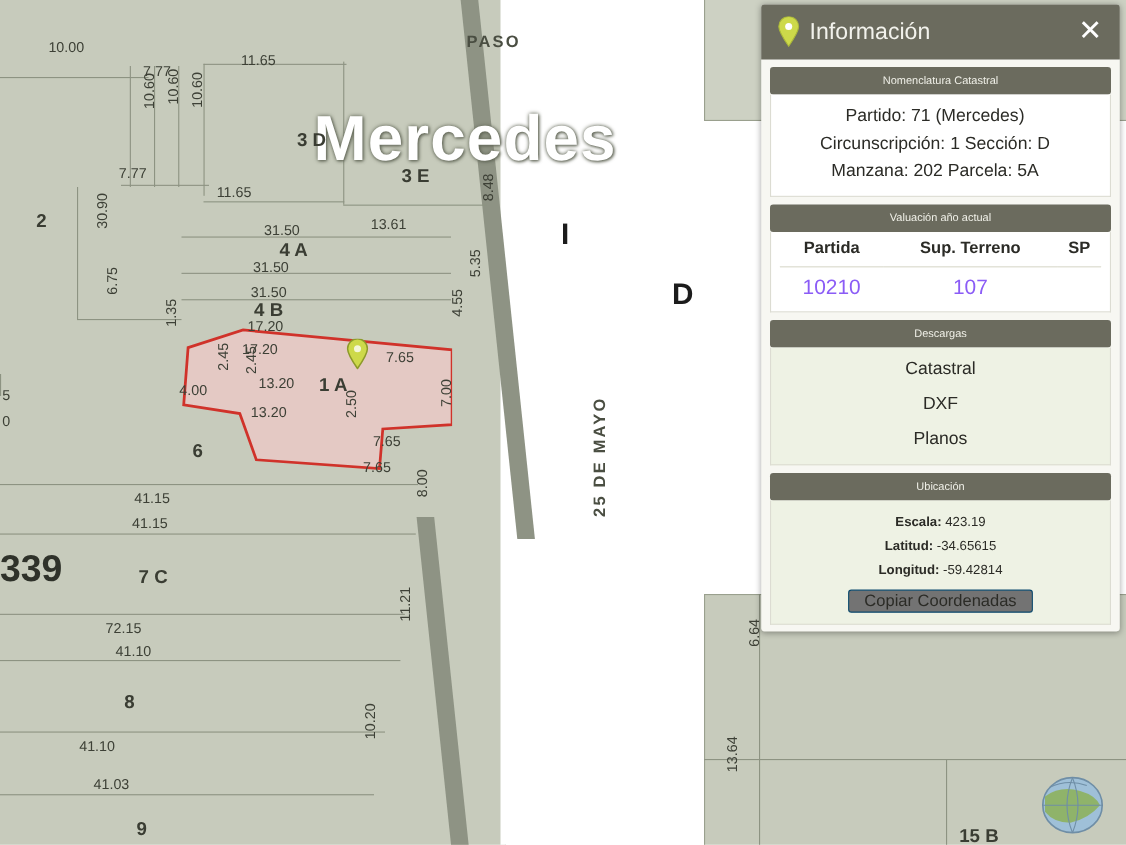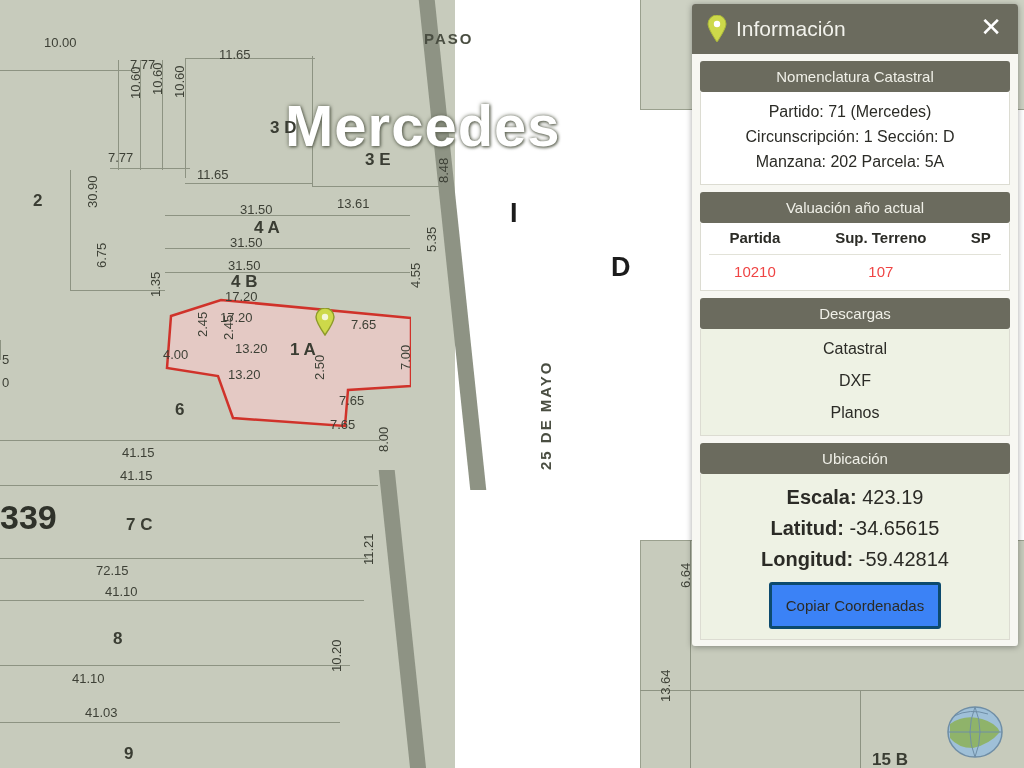--- a/index.html
+++ b/index.html
@@ -140,21 +140,21 @@
     cursor: pointer;
     line-height: 1;
     padding: 0 4px 4px 4px;
     font-weight: normal;
   }
   .section { margin: 7px 8px 0 8px; }
   .section-head {
     background: #6b6b5e;
     color: #f0f0e8;
     text-align: center;
-    font-size: 15px;
+    font-size: 10px;
     padding: 7px 0;
     border-radius: 3px;
   }
   .section-body {
     background: #ffffff;
     border: 1px solid #dcdcd2;
     border-top: none;
     text-align: center;
     padding: 8px 16px 10px 6px;
   }
@@ -170,22 +170,22 @@
   }
   table.val th {
     font-weight: bold;
     color: #2b2b26;
     padding: 6px 2px 8px 2px;
     border-bottom: 1px solid #e2e2d8;
     font-size: 15px;
   }
   table.val td {
     padding: 8px 2px 4px 2px;
-    color: #ef4444;
-    font-size: 15px;
+    color: #8b5cf6;
+    font-size: 19px;
   }
   .dl-body {
     background: #eef2e4;
     border: 1px solid #dcdcd2;
     border-top: none;
     padding: 4px 0 6px 0;
   }
   .dl-item {
     display: block;
     text-align: center;
@@ -195,34 +195,34 @@
     cursor: pointer;
   }
   .ub-body {
     background: #eef2e4;
     border: 1px solid #dcdcd2;
     border-top: none;
     padding: 8px 0 10px 0;
     text-align: center;
   }
   .ub-row {
-    font-size: 20px;
+    font-size: 12px;
     color: #2b2b26;
     padding: 4px 0;
   }
   .ub-row b { font-weight: bold; }
   .copy-btn {
     display: inline-block;
     margin-top: 7px;
-    background: #3b82f6;
-    border: 3px solid #0c4a6e;
+    background: #737373;
+    border: 1px solid #0c4a6e;
     border-radius: 3px;
     color: #2b2b26;
     font-size: 15px;
-    padding: 12px 14px;
+    padding: 1px 14px;
     cursor: pointer;
   }
 </style>
 </head>
 <body>
 
 <div id="app">
 
   <div id="map">
 

